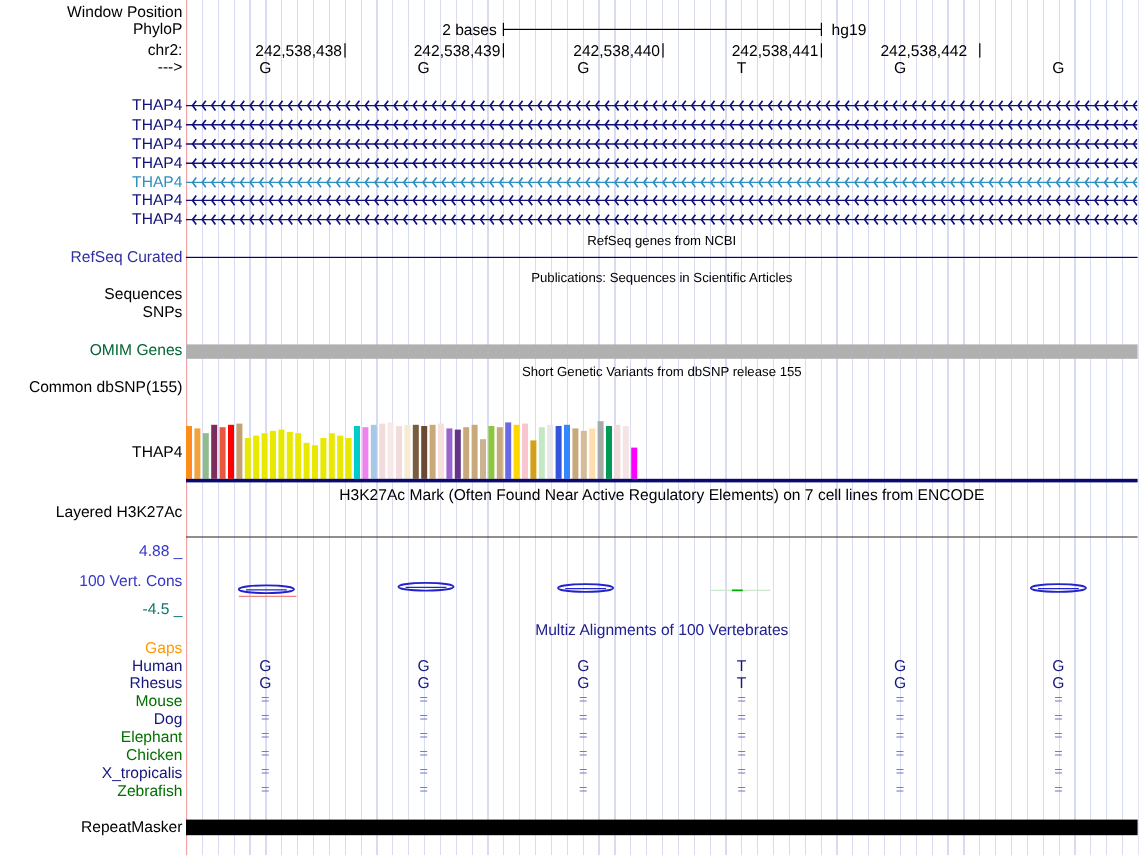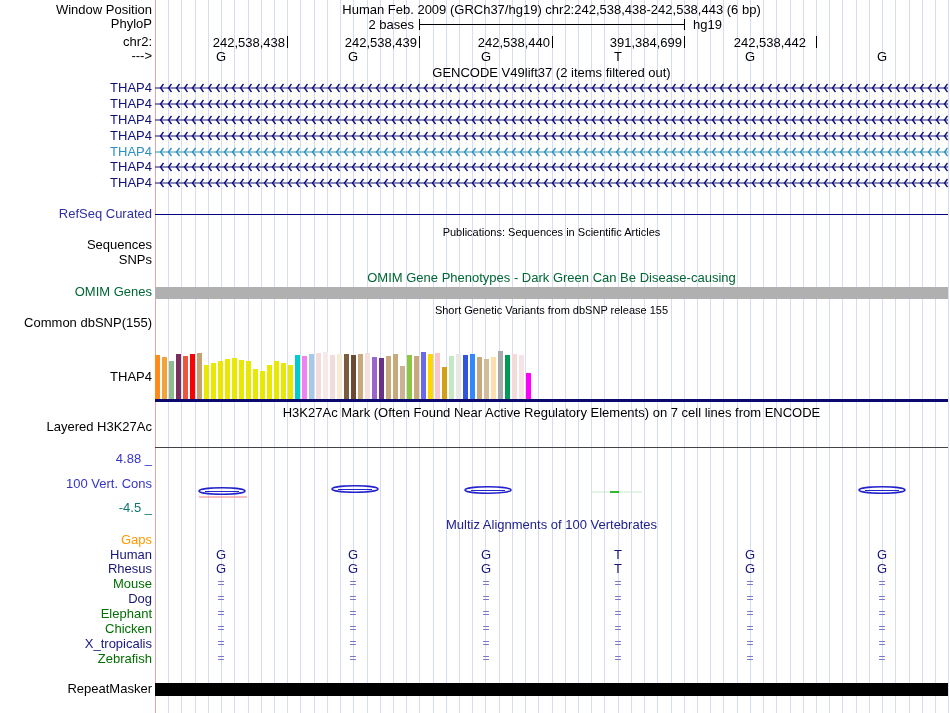--- a/index.html
+++ b/index.html
@@ -23,54 +23,52 @@
   .mzcell{position:absolute;width:24px;text-align:center;line-height:13px;}
 </style>
 </head>
 <body>
 
 <div id="browser">
   <div class="grid"></div>
   <div class="pinkline"></div>
 
   <div class="lbl" style="top:3px">Window Position</div>
-  <div class="title" style="top:3px">Human Feb. 2009 (GRCh37/hg19)   chr2:242,538,438-242,538,443 (6 bp)</div>
 
   <div class="lbl" style="top:17px">PhyloP</div>
   <div class="num" style="top:17px;right:536px">2 bases</div>
   <div class="abs" style="left:419px;top:24px;width:266px;height:1px;background:#000"></div>
   <div class="abs" style="left:419px;top:19px;width:1px;height:11px;background:#000"></div>
   <div class="abs" style="left:684px;top:19px;width:1px;height:11px;background:#000"></div>
   <div class="num" style="top:17px;left:693px">hg19</div>
 
   <div class="lbl" style="top:35px">chr2:</div>
   <div id="ruler">
       <div class="num" style="top: 35px; right: 665px;">242,538,438</div>
       <div class="tick" style="left: 287px; top: 36px; height: 12px;"></div>
       <div class="num" style="top: 35px; right: 533px;">242,538,439</div>
       <div class="tick" style="left: 419px; top: 36px; height: 12px;"></div>
       <div class="num" style="top: 35px; right: 400px;">242,538,440</div>
       <div class="tick" style="left: 552px; top: 36px; height: 12px;"></div>
-      <div class="num" style="top: 35px; right: 268px;">391,384,699</div>
+      <div class="num" style="top: 35px; right: 268px;">242,538,441</div>
       <div class="tick" style="left: 684px; top: 36px; height: 12px;"></div>
       <div class="num" style="top: 35px; right: 144px;">242,538,442</div>
       <div class="tick" style="left: 816px; top: 36px; height: 12px;"></div>
     </div>
 
   <div class="lbl" style="top:49px">---&gt;</div>
   <div id="topbases">
       <div class="baseletter" style="left: 211px; top: 49px;">G</div>
       <div class="baseletter" style="left: 343px; top: 49px;">G</div>
       <div class="baseletter" style="left: 476px; top: 49px;">G</div>
       <div class="baseletter" style="left: 608px; top: 49px;">T</div>
       <div class="baseletter" style="left: 740px; top: 49px;">G</div>
       <div class="baseletter" style="left: 872px; top: 49px;">G</div>
     </div>
 
-  <div class="title" style="top:66px">GENCODE V49lift37 (2 items filtered out)</div>
   <div id="gencode-rows">
       <div class="lbl" style="top: 81px; color: rgb(16, 16, 122);">THAP4</div>
       <svg width="793" height="10" class="abs" style="left: 155px; top: 83px;">
         <line x1="0" y1="5" x2="793" y2="5" stroke="#10107a" stroke-width="1.2"></line>
         <path d="M 8.5 1 L 5.5 5 L 8.5 9 M 16.5 1 L 13.5 5 L 16.5 9 M 24.5 1 L 21.5 5 L 24.5 9 M 32.5 1 L 29.5 5 L 32.5 9 M 40.5 1 L 37.5 5 L 40.5 9 M 48.5 1 L 45.5 5 L 48.5 9 M 56.5 1 L 53.5 5 L 56.5 9 M 64.5 1 L 61.5 5 L 64.5 9 M 72.5 1 L 69.5 5 L 72.5 9 M 80.5 1 L 77.5 5 L 80.5 9 M 88.5 1 L 85.5 5 L 88.5 9 M 96.5 1 L 93.5 5 L 96.5 9 M 104.5 1 L 101.5 5 L 104.5 9 M 112.5 1 L 109.5 5 L 112.5 9 M 120.5 1 L 117.5 5 L 120.5 9 M 128.5 1 L 125.5 5 L 128.5 9 M 136.5 1 L 133.5 5 L 136.5 9 M 144.5 1 L 141.5 5 L 144.5 9 M 152.5 1 L 149.5 5 L 152.5 9 M 160.5 1 L 157.5 5 L 160.5 9 M 168.5 1 L 165.5 5 L 168.5 9 M 176.5 1 L 173.5 5 L 176.5 9 M 184.5 1 L 181.5 5 L 184.5 9 M 192.5 1 L 189.5 5 L 192.5 9 M 200.5 1 L 197.5 5 L 200.5 9 M 208.5 1 L 205.5 5 L 208.5 9 M 216.5 1 L 213.5 5 L 216.5 9 M 224.5 1 L 221.5 5 L 224.5 9 M 232.5 1 L 229.5 5 L 232.5 9 M 240.5 1 L 237.5 5 L 240.5 9 M 248.5 1 L 245.5 5 L 248.5 9 M 256.5 1 L 253.5 5 L 256.5 9 M 264.5 1 L 261.5 5 L 264.5 9 M 272.5 1 L 269.5 5 L 272.5 9 M 280.5 1 L 277.5 5 L 280.5 9 M 288.5 1 L 285.5 5 L 288.5 9 M 296.5 1 L 293.5 5 L 296.5 9 M 304.5 1 L 301.5 5 L 304.5 9 M 312.5 1 L 309.5 5 L 312.5 9 M 320.5 1 L 317.5 5 L 320.5 9 M 328.5 1 L 325.5 5 L 328.5 9 M 336.5 1 L 333.5 5 L 336.5 9 M 344.5 1 L 341.5 5 L 344.5 9 M 352.5 1 L 349.5 5 L 352.5 9 M 360.5 1 L 357.5 5 L 360.5 9 M 368.5 1 L 365.5 5 L 368.5 9 M 376.5 1 L 373.5 5 L 376.5 9 M 384.5 1 L 381.5 5 L 384.5 9 M 392.5 1 L 389.5 5 L 392.5 9 M 400.5 1 L 397.5 5 L 400.5 9 M 408.5 1 L 405.5 5 L 408.5 9 M 416.5 1 L 413.5 5 L 416.5 9 M 424.5 1 L 421.5 5 L 424.5 9 M 432.5 1 L 429.5 5 L 432.5 9 M 440.5 1 L 437.5 5 L 440.5 9 M 448.5 1 L 445.5 5 L 448.5 9 M 456.5 1 L 453.5 5 L 456.5 9 M 464.5 1 L 461.5 5 L 464.5 9 M 472.5 1 L 469.5 5 L 472.5 9 M 480.5 1 L 477.5 5 L 480.5 9 M 488.5 1 L 485.5 5 L 488.5 9 M 496.5 1 L 493.5 5 L 496.5 9 M 504.5 1 L 501.5 5 L 504.5 9 M 512.5 1 L 509.5 5 L 512.5 9 M 520.5 1 L 517.5 5 L 520.5 9 M 528.5 1 L 525.5 5 L 528.5 9 M 536.5 1 L 533.5 5 L 536.5 9 M 544.5 1 L 541.5 5 L 544.5 9 M 552.5 1 L 549.5 5 L 552.5 9 M 560.5 1 L 557.5 5 L 560.5 9 M 568.5 1 L 565.5 5 L 568.5 9 M 576.5 1 L 573.5 5 L 576.5 9 M 584.5 1 L 581.5 5 L 584.5 9 M 592.5 1 L 589.5 5 L 592.5 9 M 600.5 1 L 597.5 5 L 600.5 9 M 608.5 1 L 605.5 5 L 608.5 9 M 616.5 1 L 613.5 5 L 616.5 9 M 624.5 1 L 621.5 5 L 624.5 9 M 632.5 1 L 629.5 5 L 632.5 9 M 640.5 1 L 637.5 5 L 640.5 9 M 648.5 1 L 645.5 5 L 648.5 9 M 656.5 1 L 653.5 5 L 656.5 9 M 664.5 1 L 661.5 5 L 664.5 9 M 672.5 1 L 669.5 5 L 672.5 9 M 680.5 1 L 677.5 5 L 680.5 9 M 688.5 1 L 685.5 5 L 688.5 9 M 696.5 1 L 693.5 5 L 696.5 9 M 704.5 1 L 701.5 5 L 704.5 9 M 712.5 1 L 709.5 5 L 712.5 9 M 720.5 1 L 717.5 5 L 720.5 9 M 728.5 1 L 725.5 5 L 728.5 9 M 736.5 1 L 733.5 5 L 736.5 9 M 744.5 1 L 741.5 5 L 744.5 9 M 752.5 1 L 749.5 5 L 752.5 9 M 760.5 1 L 757.5 5 L 760.5 9 M 768.5 1 L 765.5 5 L 768.5 9 M 776.5 1 L 773.5 5 L 776.5 9 M 784.5 1 L 781.5 5 L 784.5 9 M 792.5 1 L 789.5 5 L 792.5 9 " stroke="#10107a" stroke-width="1.4" fill="none"></path>
       </svg>
       <div class="lbl" style="top: 97px; color: rgb(16, 16, 122);">THAP4</div>
       <svg width="793" height="10" class="abs" style="left: 155px; top: 99px;">
         <line x1="0" y1="5" x2="793" y2="5" stroke="#10107a" stroke-width="1.2"></line>
         <path d="M 8.5 1 L 5.5 5 L 8.5 9 M 16.5 1 L 13.5 5 L 16.5 9 M 24.5 1 L 21.5 5 L 24.5 9 M 32.5 1 L 29.5 5 L 32.5 9 M 40.5 1 L 37.5 5 L 40.5 9 M 48.5 1 L 45.5 5 L 48.5 9 M 56.5 1 L 53.5 5 L 56.5 9 M 64.5 1 L 61.5 5 L 64.5 9 M 72.5 1 L 69.5 5 L 72.5 9 M 80.5 1 L 77.5 5 L 80.5 9 M 88.5 1 L 85.5 5 L 88.5 9 M 96.5 1 L 93.5 5 L 96.5 9 M 104.5 1 L 101.5 5 L 104.5 9 M 112.5 1 L 109.5 5 L 112.5 9 M 120.5 1 L 117.5 5 L 120.5 9 M 128.5 1 L 125.5 5 L 128.5 9 M 136.5 1 L 133.5 5 L 136.5 9 M 144.5 1 L 141.5 5 L 144.5 9 M 152.5 1 L 149.5 5 L 152.5 9 M 160.5 1 L 157.5 5 L 160.5 9 M 168.5 1 L 165.5 5 L 168.5 9 M 176.5 1 L 173.5 5 L 176.5 9 M 184.5 1 L 181.5 5 L 184.5 9 M 192.5 1 L 189.5 5 L 192.5 9 M 200.5 1 L 197.5 5 L 200.5 9 M 208.5 1 L 205.5 5 L 208.5 9 M 216.5 1 L 213.5 5 L 216.5 9 M 224.5 1 L 221.5 5 L 224.5 9 M 232.5 1 L 229.5 5 L 232.5 9 M 240.5 1 L 237.5 5 L 240.5 9 M 248.5 1 L 245.5 5 L 248.5 9 M 256.5 1 L 253.5 5 L 256.5 9 M 264.5 1 L 261.5 5 L 264.5 9 M 272.5 1 L 269.5 5 L 272.5 9 M 280.5 1 L 277.5 5 L 280.5 9 M 288.5 1 L 285.5 5 L 288.5 9 M 296.5 1 L 293.5 5 L 296.5 9 M 304.5 1 L 301.5 5 L 304.5 9 M 312.5 1 L 309.5 5 L 312.5 9 M 320.5 1 L 317.5 5 L 320.5 9 M 328.5 1 L 325.5 5 L 328.5 9 M 336.5 1 L 333.5 5 L 336.5 9 M 344.5 1 L 341.5 5 L 344.5 9 M 352.5 1 L 349.5 5 L 352.5 9 M 360.5 1 L 357.5 5 L 360.5 9 M 368.5 1 L 365.5 5 L 368.5 9 M 376.5 1 L 373.5 5 L 376.5 9 M 384.5 1 L 381.5 5 L 384.5 9 M 392.5 1 L 389.5 5 L 392.5 9 M 400.5 1 L 397.5 5 L 400.5 9 M 408.5 1 L 405.5 5 L 408.5 9 M 416.5 1 L 413.5 5 L 416.5 9 M 424.5 1 L 421.5 5 L 424.5 9 M 432.5 1 L 429.5 5 L 432.5 9 M 440.5 1 L 437.5 5 L 440.5 9 M 448.5 1 L 445.5 5 L 448.5 9 M 456.5 1 L 453.5 5 L 456.5 9 M 464.5 1 L 461.5 5 L 464.5 9 M 472.5 1 L 469.5 5 L 472.5 9 M 480.5 1 L 477.5 5 L 480.5 9 M 488.5 1 L 485.5 5 L 488.5 9 M 496.5 1 L 493.5 5 L 496.5 9 M 504.5 1 L 501.5 5 L 504.5 9 M 512.5 1 L 509.5 5 L 512.5 9 M 520.5 1 L 517.5 5 L 520.5 9 M 528.5 1 L 525.5 5 L 528.5 9 M 536.5 1 L 533.5 5 L 536.5 9 M 544.5 1 L 541.5 5 L 544.5 9 M 552.5 1 L 549.5 5 L 552.5 9 M 560.5 1 L 557.5 5 L 560.5 9 M 568.5 1 L 565.5 5 L 568.5 9 M 576.5 1 L 573.5 5 L 576.5 9 M 584.5 1 L 581.5 5 L 584.5 9 M 592.5 1 L 589.5 5 L 592.5 9 M 600.5 1 L 597.5 5 L 600.5 9 M 608.5 1 L 605.5 5 L 608.5 9 M 616.5 1 L 613.5 5 L 616.5 9 M 624.5 1 L 621.5 5 L 624.5 9 M 632.5 1 L 629.5 5 L 632.5 9 M 640.5 1 L 637.5 5 L 640.5 9 M 648.5 1 L 645.5 5 L 648.5 9 M 656.5 1 L 653.5 5 L 656.5 9 M 664.5 1 L 661.5 5 L 664.5 9 M 672.5 1 L 669.5 5 L 672.5 9 M 680.5 1 L 677.5 5 L 680.5 9 M 688.5 1 L 685.5 5 L 688.5 9 M 696.5 1 L 693.5 5 L 696.5 9 M 704.5 1 L 701.5 5 L 704.5 9 M 712.5 1 L 709.5 5 L 712.5 9 M 720.5 1 L 717.5 5 L 720.5 9 M 728.5 1 L 725.5 5 L 728.5 9 M 736.5 1 L 733.5 5 L 736.5 9 M 744.5 1 L 741.5 5 L 744.5 9 M 752.5 1 L 749.5 5 L 752.5 9 M 760.5 1 L 757.5 5 L 760.5 9 M 768.5 1 L 765.5 5 L 768.5 9 M 776.5 1 L 773.5 5 L 776.5 9 M 784.5 1 L 781.5 5 L 784.5 9 M 792.5 1 L 789.5 5 L 792.5 9 " stroke="#10107a" stroke-width="1.4" fill="none"></path>
@@ -95,28 +93,28 @@
         <line x1="0" y1="5" x2="793" y2="5" stroke="#10107a" stroke-width="1.2"></line>
         <path d="M 8.5 1 L 5.5 5 L 8.5 9 M 16.5 1 L 13.5 5 L 16.5 9 M 24.5 1 L 21.5 5 L 24.5 9 M 32.5 1 L 29.5 5 L 32.5 9 M 40.5 1 L 37.5 5 L 40.5 9 M 48.5 1 L 45.5 5 L 48.5 9 M 56.5 1 L 53.5 5 L 56.5 9 M 64.5 1 L 61.5 5 L 64.5 9 M 72.5 1 L 69.5 5 L 72.5 9 M 80.5 1 L 77.5 5 L 80.5 9 M 88.5 1 L 85.5 5 L 88.5 9 M 96.5 1 L 93.5 5 L 96.5 9 M 104.5 1 L 101.5 5 L 104.5 9 M 112.5 1 L 109.5 5 L 112.5 9 M 120.5 1 L 117.5 5 L 120.5 9 M 128.5 1 L 125.5 5 L 128.5 9 M 136.5 1 L 133.5 5 L 136.5 9 M 144.5 1 L 141.5 5 L 144.5 9 M 152.5 1 L 149.5 5 L 152.5 9 M 160.5 1 L 157.5 5 L 160.5 9 M 168.5 1 L 165.5 5 L 168.5 9 M 176.5 1 L 173.5 5 L 176.5 9 M 184.5 1 L 181.5 5 L 184.5 9 M 192.5 1 L 189.5 5 L 192.5 9 M 200.5 1 L 197.5 5 L 200.5 9 M 208.5 1 L 205.5 5 L 208.5 9 M 216.5 1 L 213.5 5 L 216.5 9 M 224.5 1 L 221.5 5 L 224.5 9 M 232.5 1 L 229.5 5 L 232.5 9 M 240.5 1 L 237.5 5 L 240.5 9 M 248.5 1 L 245.5 5 L 248.5 9 M 256.5 1 L 253.5 5 L 256.5 9 M 264.5 1 L 261.5 5 L 264.5 9 M 272.5 1 L 269.5 5 L 272.5 9 M 280.5 1 L 277.5 5 L 280.5 9 M 288.5 1 L 285.5 5 L 288.5 9 M 296.5 1 L 293.5 5 L 296.5 9 M 304.5 1 L 301.5 5 L 304.5 9 M 312.5 1 L 309.5 5 L 312.5 9 M 320.5 1 L 317.5 5 L 320.5 9 M 328.5 1 L 325.5 5 L 328.5 9 M 336.5 1 L 333.5 5 L 336.5 9 M 344.5 1 L 341.5 5 L 344.5 9 M 352.5 1 L 349.5 5 L 352.5 9 M 360.5 1 L 357.5 5 L 360.5 9 M 368.5 1 L 365.5 5 L 368.5 9 M 376.5 1 L 373.5 5 L 376.5 9 M 384.5 1 L 381.5 5 L 384.5 9 M 392.5 1 L 389.5 5 L 392.5 9 M 400.5 1 L 397.5 5 L 400.5 9 M 408.5 1 L 405.5 5 L 408.5 9 M 416.5 1 L 413.5 5 L 416.5 9 M 424.5 1 L 421.5 5 L 424.5 9 M 432.5 1 L 429.5 5 L 432.5 9 M 440.5 1 L 437.5 5 L 440.5 9 M 448.5 1 L 445.5 5 L 448.5 9 M 456.5 1 L 453.5 5 L 456.5 9 M 464.5 1 L 461.5 5 L 464.5 9 M 472.5 1 L 469.5 5 L 472.5 9 M 480.5 1 L 477.5 5 L 480.5 9 M 488.5 1 L 485.5 5 L 488.5 9 M 496.5 1 L 493.5 5 L 496.5 9 M 504.5 1 L 501.5 5 L 504.5 9 M 512.5 1 L 509.5 5 L 512.5 9 M 520.5 1 L 517.5 5 L 520.5 9 M 528.5 1 L 525.5 5 L 528.5 9 M 536.5 1 L 533.5 5 L 536.5 9 M 544.5 1 L 541.5 5 L 544.5 9 M 552.5 1 L 549.5 5 L 552.5 9 M 560.5 1 L 557.5 5 L 560.5 9 M 568.5 1 L 565.5 5 L 568.5 9 M 576.5 1 L 573.5 5 L 576.5 9 M 584.5 1 L 581.5 5 L 584.5 9 M 592.5 1 L 589.5 5 L 592.5 9 M 600.5 1 L 597.5 5 L 600.5 9 M 608.5 1 L 605.5 5 L 608.5 9 M 616.5 1 L 613.5 5 L 616.5 9 M 624.5 1 L 621.5 5 L 624.5 9 M 632.5 1 L 629.5 5 L 632.5 9 M 640.5 1 L 637.5 5 L 640.5 9 M 648.5 1 L 645.5 5 L 648.5 9 M 656.5 1 L 653.5 5 L 656.5 9 M 664.5 1 L 661.5 5 L 664.5 9 M 672.5 1 L 669.5 5 L 672.5 9 M 680.5 1 L 677.5 5 L 680.5 9 M 688.5 1 L 685.5 5 L 688.5 9 M 696.5 1 L 693.5 5 L 696.5 9 M 704.5 1 L 701.5 5 L 704.5 9 M 712.5 1 L 709.5 5 L 712.5 9 M 720.5 1 L 717.5 5 L 720.5 9 M 728.5 1 L 725.5 5 L 728.5 9 M 736.5 1 L 733.5 5 L 736.5 9 M 744.5 1 L 741.5 5 L 744.5 9 M 752.5 1 L 749.5 5 L 752.5 9 M 760.5 1 L 757.5 5 L 760.5 9 M 768.5 1 L 765.5 5 L 768.5 9 M 776.5 1 L 773.5 5 L 776.5 9 M 784.5 1 L 781.5 5 L 784.5 9 M 792.5 1 L 789.5 5 L 792.5 9 " stroke="#10107a" stroke-width="1.4" fill="none"></path>
       </svg>
       <div class="lbl" style="top: 176px; color: rgb(16, 16, 122);">THAP4</div>
       <svg width="793" height="10" class="abs" style="left: 155px; top: 178px;">
         <line x1="0" y1="5" x2="793" y2="5" stroke="#10107a" stroke-width="1.2"></line>
         <path d="M 8.5 1 L 5.5 5 L 8.5 9 M 16.5 1 L 13.5 5 L 16.5 9 M 24.5 1 L 21.5 5 L 24.5 9 M 32.5 1 L 29.5 5 L 32.5 9 M 40.5 1 L 37.5 5 L 40.5 9 M 48.5 1 L 45.5 5 L 48.5 9 M 56.5 1 L 53.5 5 L 56.5 9 M 64.5 1 L 61.5 5 L 64.5 9 M 72.5 1 L 69.5 5 L 72.5 9 M 80.5 1 L 77.5 5 L 80.5 9 M 88.5 1 L 85.5 5 L 88.5 9 M 96.5 1 L 93.5 5 L 96.5 9 M 104.5 1 L 101.5 5 L 104.5 9 M 112.5 1 L 109.5 5 L 112.5 9 M 120.5 1 L 117.5 5 L 120.5 9 M 128.5 1 L 125.5 5 L 128.5 9 M 136.5 1 L 133.5 5 L 136.5 9 M 144.5 1 L 141.5 5 L 144.5 9 M 152.5 1 L 149.5 5 L 152.5 9 M 160.5 1 L 157.5 5 L 160.5 9 M 168.5 1 L 165.5 5 L 168.5 9 M 176.5 1 L 173.5 5 L 176.5 9 M 184.5 1 L 181.5 5 L 184.5 9 M 192.5 1 L 189.5 5 L 192.5 9 M 200.5 1 L 197.5 5 L 200.5 9 M 208.5 1 L 205.5 5 L 208.5 9 M 216.5 1 L 213.5 5 L 216.5 9 M 224.5 1 L 221.5 5 L 224.5 9 M 232.5 1 L 229.5 5 L 232.5 9 M 240.5 1 L 237.5 5 L 240.5 9 M 248.5 1 L 245.5 5 L 248.5 9 M 256.5 1 L 253.5 5 L 256.5 9 M 264.5 1 L 261.5 5 L 264.5 9 M 272.5 1 L 269.5 5 L 272.5 9 M 280.5 1 L 277.5 5 L 280.5 9 M 288.5 1 L 285.5 5 L 288.5 9 M 296.5 1 L 293.5 5 L 296.5 9 M 304.5 1 L 301.5 5 L 304.5 9 M 312.5 1 L 309.5 5 L 312.5 9 M 320.5 1 L 317.5 5 L 320.5 9 M 328.5 1 L 325.5 5 L 328.5 9 M 336.5 1 L 333.5 5 L 336.5 9 M 344.5 1 L 341.5 5 L 344.5 9 M 352.5 1 L 349.5 5 L 352.5 9 M 360.5 1 L 357.5 5 L 360.5 9 M 368.5 1 L 365.5 5 L 368.5 9 M 376.5 1 L 373.5 5 L 376.5 9 M 384.5 1 L 381.5 5 L 384.5 9 M 392.5 1 L 389.5 5 L 392.5 9 M 400.5 1 L 397.5 5 L 400.5 9 M 408.5 1 L 405.5 5 L 408.5 9 M 416.5 1 L 413.5 5 L 416.5 9 M 424.5 1 L 421.5 5 L 424.5 9 M 432.5 1 L 429.5 5 L 432.5 9 M 440.5 1 L 437.5 5 L 440.5 9 M 448.5 1 L 445.5 5 L 448.5 9 M 456.5 1 L 453.5 5 L 456.5 9 M 464.5 1 L 461.5 5 L 464.5 9 M 472.5 1 L 469.5 5 L 472.5 9 M 480.5 1 L 477.5 5 L 480.5 9 M 488.5 1 L 485.5 5 L 488.5 9 M 496.5 1 L 493.5 5 L 496.5 9 M 504.5 1 L 501.5 5 L 504.5 9 M 512.5 1 L 509.5 5 L 512.5 9 M 520.5 1 L 517.5 5 L 520.5 9 M 528.5 1 L 525.5 5 L 528.5 9 M 536.5 1 L 533.5 5 L 536.5 9 M 544.5 1 L 541.5 5 L 544.5 9 M 552.5 1 L 549.5 5 L 552.5 9 M 560.5 1 L 557.5 5 L 560.5 9 M 568.5 1 L 565.5 5 L 568.5 9 M 576.5 1 L 573.5 5 L 576.5 9 M 584.5 1 L 581.5 5 L 584.5 9 M 592.5 1 L 589.5 5 L 592.5 9 M 600.5 1 L 597.5 5 L 600.5 9 M 608.5 1 L 605.5 5 L 608.5 9 M 616.5 1 L 613.5 5 L 616.5 9 M 624.5 1 L 621.5 5 L 624.5 9 M 632.5 1 L 629.5 5 L 632.5 9 M 640.5 1 L 637.5 5 L 640.5 9 M 648.5 1 L 645.5 5 L 648.5 9 M 656.5 1 L 653.5 5 L 656.5 9 M 664.5 1 L 661.5 5 L 664.5 9 M 672.5 1 L 669.5 5 L 672.5 9 M 680.5 1 L 677.5 5 L 680.5 9 M 688.5 1 L 685.5 5 L 688.5 9 M 696.5 1 L 693.5 5 L 696.5 9 M 704.5 1 L 701.5 5 L 704.5 9 M 712.5 1 L 709.5 5 L 712.5 9 M 720.5 1 L 717.5 5 L 720.5 9 M 728.5 1 L 725.5 5 L 728.5 9 M 736.5 1 L 733.5 5 L 736.5 9 M 744.5 1 L 741.5 5 L 744.5 9 M 752.5 1 L 749.5 5 L 752.5 9 M 760.5 1 L 757.5 5 L 760.5 9 M 768.5 1 L 765.5 5 L 768.5 9 M 776.5 1 L 773.5 5 L 776.5 9 M 784.5 1 L 781.5 5 L 784.5 9 M 792.5 1 L 789.5 5 L 792.5 9 " stroke="#10107a" stroke-width="1.4" fill="none"></path>
       </svg>
     </div>
 
+  <div class="title small" style="top:195px">RefSeq genes from NCBI</div>
   <div class="lbl" style="top:207px;color:#3030a0">RefSeq Curated</div>
   <div class="hline" style="top:214px;height:1px;background:#000080"></div>
 
   <div class="title small" style="top:226px">Publications: Sequences in Scientific Articles</div>
   <div class="lbl" style="top:238px">Sequences</div>
   <div class="lbl" style="top:253px">SNPs</div>
 
-  <div class="title" style="top:271px;color:#006633">OMIM Gene Phenotypes - Dark Green Can Be Disease-causing</div>
   <div class="lbl" style="top:285px;color:#006633">OMIM Genes</div>
   <div class="hline" style="top:287px;height:12px;background:#b0b0b0"></div>
 
   <div class="title small" style="top:304px">Short Genetic Variants from dbSNP release 155</div>
   <div class="lbl" style="top:316px">Common dbSNP(155)</div>
 
   <div class="lbl" style="top:370px">THAP4</div>
   <div id="gtex-bars">
       <div class="abs" style="left: 155px; top: 355px; width: 5px; height: 44px; background: rgb(255, 140, 26);"></div>
       <div class="abs" style="left: 162px; top: 357px; width: 5px; height: 42px; background: rgb(242, 163, 60);"></div>

